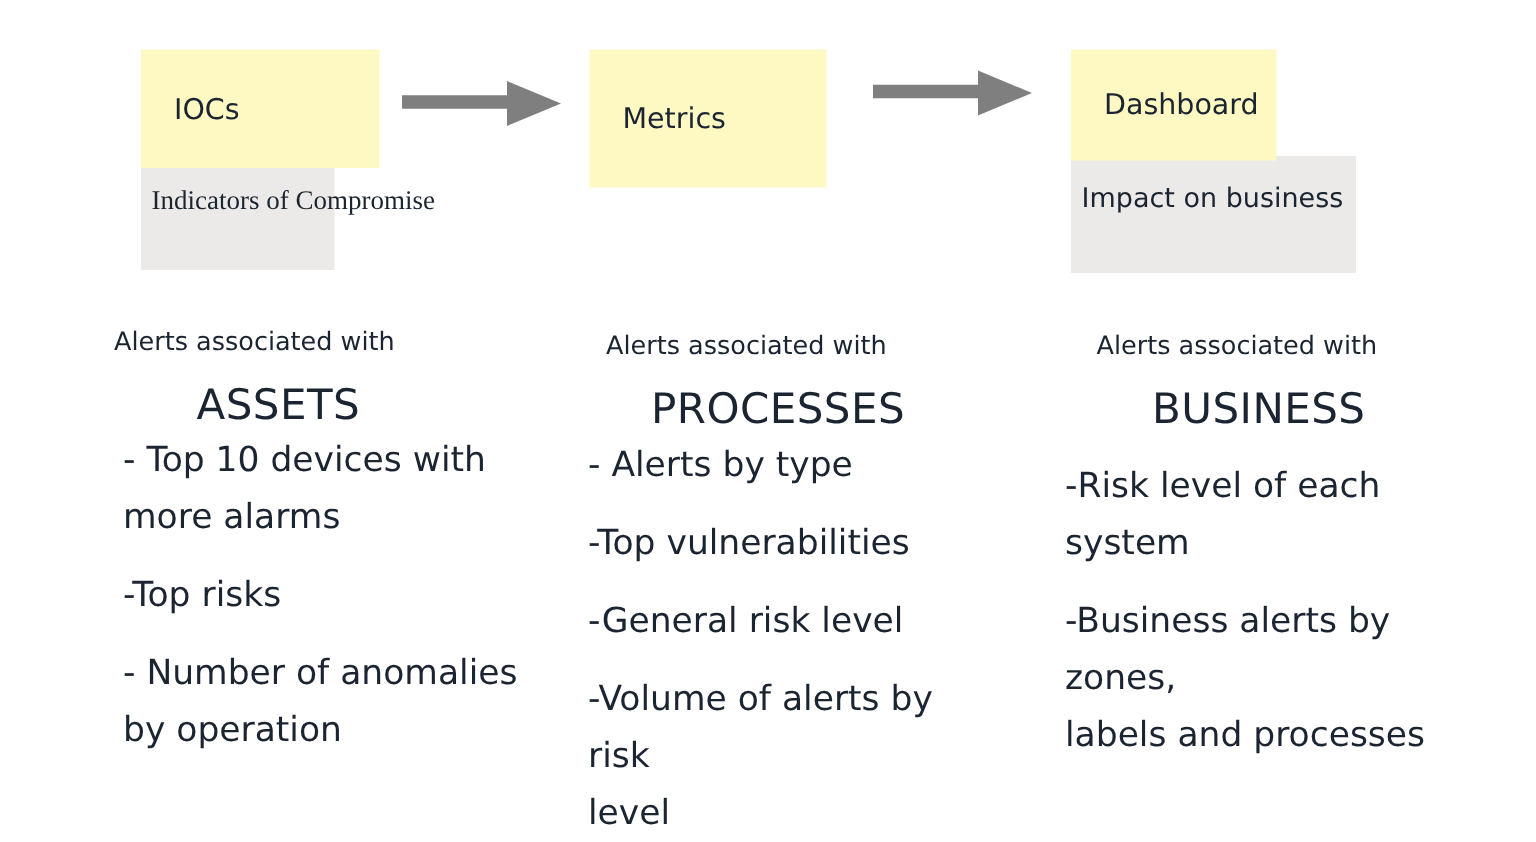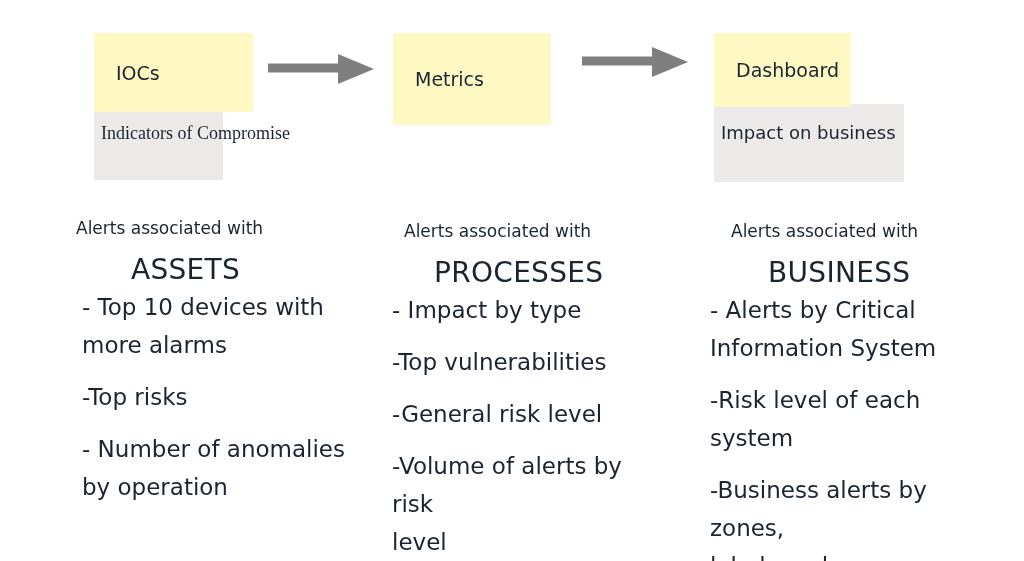--- a/index.html
+++ b/index.html
@@ -133,35 +133,33 @@
     <div class="gap"></div>
     <div class="bullet">-Top risks</div>
     <div class="gap"></div>
     <div class="bullet">- Number of anomalies
 by operation</div>
   </div>
 
   <div class="assoc" style="left:404px; top:220px;">Alerts associated with</div>
   <div class="bigword" style="left:434px; top:258px;">PROCESSES</div>
   <div class="bullets" style="left:392px; top:291px; width:250px;">
-    <div class="bullet">- Impact by type</div>
+    <div class="bullet">- Alerts by type</div>
     <div class="gap"></div>
     <div class="bullet">-Top vulnerabilities</div>
     <div class="gap"></div>
     <div class="bullet">-General risk level</div>
     <div class="gap"></div>
     <div class="bullet">-Volume of alerts by risk
 level</div>
   </div>
 
   <div class="assoc" style="left:731px; top:220px;">Alerts associated with</div>
   <div class="bigword" style="left:768px; top:258px;text-align:right;">BUSINESS</div>
   <div class="bullets" style="left:710px; top:291px; width:270px;">
-    <div class="bullet">- Alerts by Critical
-Information System</div>
     <div class="gap"></div>
     <div class="bullet">-Risk level of each system</div>
     <div class="gap"></div>
     <div class="bullet">-Business alerts by zones,
 labels and processes</div>
   </div>
 
 </div>
 
 </body></html>

